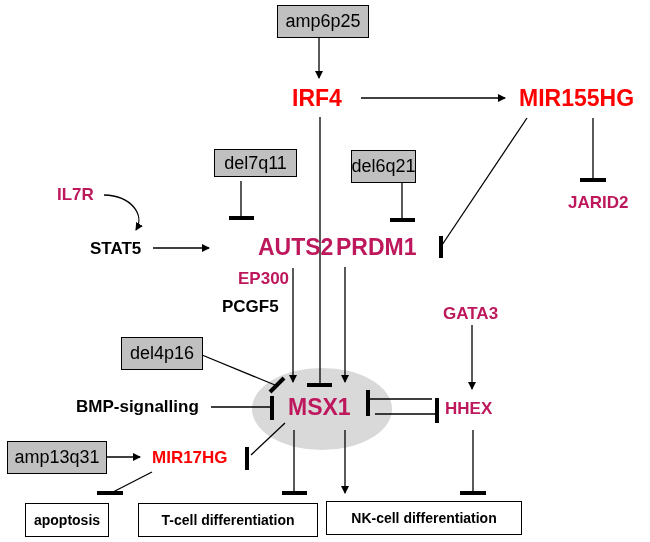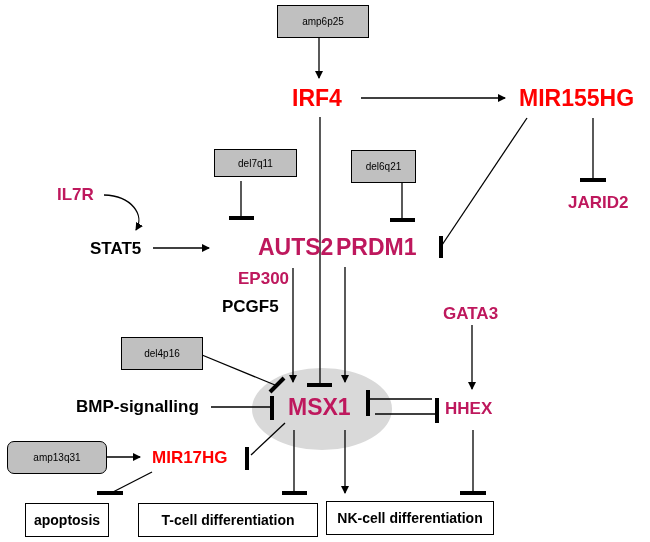--- a/index.html
+++ b/index.html
@@ -6,21 +6,21 @@
   body { width: 650px; height: 542px; position: relative; overflow: hidden;
          font-family: "Liberation Sans", sans-serif; }
   svg.edges { position: absolute; left: 0; top: 0; width: 650px; height: 542px; }
   .node { position: absolute; font-weight: bold; white-space: nowrap; line-height: 1; }
   .red { color: #ff0000; }
   .green { color: #be185d; }
   .black { color: #000000; }
   .big { font-size: 23px; }
   .mid { font-size: 17px; }
   .gbox { position: absolute; background: #c0c0c0; border: 1.5px solid #000;
-          font-size: 10px; font-weight: normal; display: flex; align-items: center;
+          font-size: 18px; font-weight: normal; display: flex; align-items: center;
           justify-content: center; box-sizing: border-box; color: #000; }
   .obox { position: absolute; background: #fff; border: 1.5px solid #000;
           font-size: 14px; font-weight: bold; display: flex; align-items: center;
           justify-content: center; box-sizing: border-box; color: #000; }
   .ellipse { position: absolute; background: #d9d9d9; border-radius: 50%; }
 </style>
 </head>
 <body>
 
 <div class="ellipse" style="left:252px; top:368px; width:140px; height:82px;"></div>
@@ -91,32 +91,32 @@
     <line x1="97" y1="493" x2="123" y2="493"></line>
     <line x1="282" y1="493" x2="307" y2="493"></line>
     <line x1="460" y1="493" x2="486" y2="493"></line>
   </g>
 </svg>
 
 <div class="gbox" style="left:277px; top:5px; width:92px; height:33px;">amp6p25</div>
 <div class="gbox" style="left:214px; top:149px; width:83px; height:28px;">del7q11</div>
 <div class="gbox" style="left:351px; top:150px; width:65px; height:33px;">del6q21</div>
 <div class="gbox" style="left:121px; top:337px; width:82px; height:33px;">del4p16</div>
-<div class="gbox" style="left:7px; top:441px; width:100px; height:33px;border-radius:7px;">amp13q31</div>
+<div class="gbox" style="left:7px; top:441px; width:100px; height:33px;">amp13q31</div>
 
 <div class="node red big" style="left:292px; top:87px;">IRF4</div>
 <div class="node red big" style="left:519px; top:87px;">MIR155HG</div>
 <div class="node green mid" style="left:568px; top:194px;">JARID2</div>
 <div class="node green mid" style="left:57px; top:186px;">IL7R</div>
 <div class="node black mid" style="left:90px; top:240px;">STAT5</div>
 <div class="node green big" style="left:221px; top:236px;margin-left:37px;">AUTS2</div>
 <div class="node green mid" style="left:238px; top:270px;">EP300</div>
 <div class="node black mid" style="left:222px; top:298px;">PCGF5</div>
 <div class="node green big" style="left:336px; top:236px;">PRDM1</div>
 <div class="node green mid" style="left:443px; top:305px;">GATA3</div>
 <div class="node green big" style="left:288px; top:396px;">MSX1</div>
 <div class="node green mid" style="left:445px; top:400px;">HHEX</div>
 <div class="node black mid" style="left:69px; top:398px;margin-left:7px;">BMP-signalling</div>
 <div class="node red mid" style="left:152px; top:449px;">MIR17HG</div>
 
 <div class="obox" style="left:25px; top:503px; width:84px; height:34px;">apoptosis</div>
 <div class="obox" style="left:138px; top:503px; width:180px; height:34px;">T-cell differentiation</div>
-<div class="obox" style="left:326px; top:501px; width:168px; height:34px;">NK-cell differentiation</div>
+<div class="obox" style="left:326px; top:501px; width:196px; height:34px;">NK-cell differentiation</div>
 
 </body></html>

